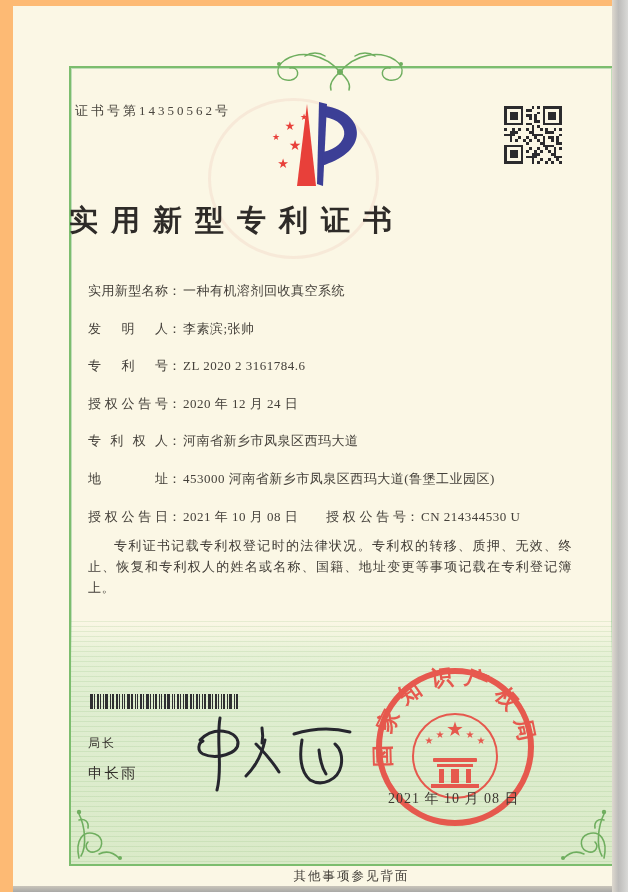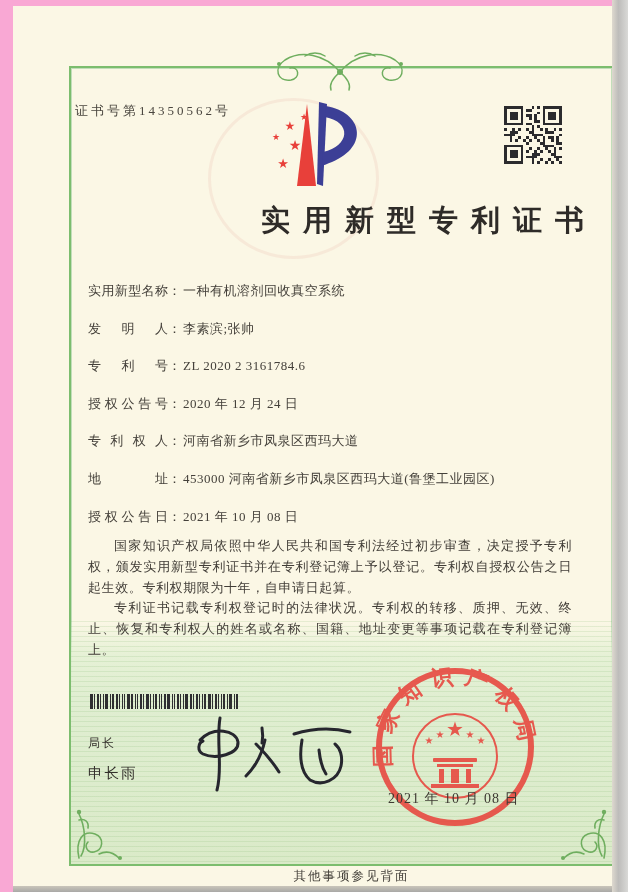--- a/index.html
+++ b/index.html
@@ -1,32 +1,32 @@
 <!DOCTYPE html>
 <html><head>
 <meta charset="utf-8">
 <style>
   html,body{margin:0;padding:0;background:#ffffff;}
-  .scan{position:relative;width:628px;height:892px;background:#f9a8d4;overflow:hidden;
+  .scan{position:relative;width:628px;height:892px;background:#fdba74;overflow:hidden;
         font-family:"Liberation Serif","DejaVu Serif",serif;color:#3f3b36;}
   .paper{position:absolute;left:13px;top:6px;width:599px;height:880px;background:#fbf7e5;}
   .edge-right{position:absolute;top:0;right:0;width:16px;height:892px;
         background:linear-gradient(to right,#ded9cf 0%,#bdbcba 40%,#d9d9d7 100%);}
   .edge-bottom{position:absolute;left:13px;bottom:0;width:599px;height:6px;
         background:linear-gradient(to bottom,#c9c5ba,#a9a8a6);}
   .frame{position:absolute;left:56px;top:60px;width:541px;height:796px;
         border:2px solid #7cbd6e;box-shadow:inset 0 0 0 1px #c2deba;}
   .green-band{position:absolute;left:0;right:0;top:69.5%;bottom:0;
         background:linear-gradient(to bottom,rgba(226,240,211,0) 0%,rgba(226,240,211,.85) 14%,#e0eed1 32%,#daeac8 100%);}
   .green-band::after{content:"";position:absolute;inset:0;
         background:repeating-linear-gradient(to bottom,rgba(118,176,100,.16) 0 1px,rgba(118,176,100,0) 1px 5px);}
   .bleed{position:absolute;left:195px;top:92px;width:165px;height:155px;border-radius:50%;
         border:3px solid rgba(214,120,108,.10);}
   .cert-no{position:absolute;left:75px;top:102px;font-size:13px;letter-spacing:3px;color:#4a463f;}
-  .title{position:absolute;left:56px;top:201px;width:541px;text-align:right;
+  .title{position:absolute;left:56px;top:201px;width:541px;text-align:left;
         font-size:29px;font-weight:bold;letter-spacing:13px;text-indent:13px;color:#2e2b28;}
   .fields{position:absolute;left:88px;top:272px;width:490px;font-size:13px;color:#44403a;}
   .field-row{position:relative;height:37.6px;line-height:37.6px;white-space:nowrap;}
   .f-label{display:inline-block;width:80px;text-align:justify;text-align-last:justify;vertical-align:baseline;}
   .f-colon{display:inline-block;margin-right:2px;}
   .f-value{letter-spacing:.5px;}
   .grant-pair{position:absolute;left:238px;top:0;}
   .paragraphs{position:absolute;left:88px;top:536px;width:484px;font-size:13px;
         line-height:20.8px;text-align:justify;letter-spacing:.6px;color:#413d37;}
   .paragraphs p{margin:0;text-indent:2em;}
@@ -219,25 +219,24 @@
 
   <div class="title">实用新型专利证书</div>
 
   <div class="fields" id="fields">
       <div class="field-row"><span class="f-label">实用新型名称</span><span class="f-colon">：</span><span class="f-value">一种有机溶剂回收真空系统</span></div>
       <div class="field-row"><span class="f-label">发明人</span><span class="f-colon">：</span><span class="f-value">李素滨;张帅</span></div>
       <div class="field-row"><span class="f-label">专利号</span><span class="f-colon">：</span><span class="f-value">ZL 2020 2 3161784.6</span></div>
       <div class="field-row"><span class="f-label">授权公告号</span><span class="f-colon">：</span><span class="f-value">2020 年 12 月 24 日</span></div>
       <div class="field-row"><span class="f-label">专利权人</span><span class="f-colon">：</span><span class="f-value">河南省新乡市凤泉区西玛大道</span></div>
       <div class="field-row"><span class="f-label">地址</span><span class="f-colon">：</span><span class="f-value">453000 河南省新乡市凤泉区西玛大道(鲁堡工业园区)</span></div>
-      <div class="field-row"><span class="f-label">授权公告日</span><span class="f-colon">：</span><span class="f-value">2021 年 10 月 08 日</span></div>
+      <div class="field-row"><span class="f-label">授权公告日</span><span class="f-colon">：</span><span class="f-value">2021 年 10 月 08 日</span><span class="grant-pair"><span class="f-label">授权公告号</span><span class="f-colon">：</span><span class="f-value">CN 214344530 U</span></span></div>
     </div>
 
   <div class="paragraphs" id="paragraphs">
-      <p>国家知识产权局依照中华人民共和国专利法经过初步审查，决定授予专利权，颁发实用新型专利证书并在专利登记簿上予以登记。专利权自授权公告之日起生效。专利权期限为十年，自申请日起算。</p>
       <p>专利证书记载专利权登记时的法律状况。专利权的转移、质押、无效、终止、恢复和专利权人的姓名或名称、国籍、地址变更等事项记载在专利登记簿上。</p>
     </div>
 
   <svg id="barcode" class="barcode" width="168" height="15">
       <rect x="0" y="0" width="3" height="15" fill="#2f2f31"></rect>
       <rect x="4" y="0" width="1" height="15" fill="#2f2f31"></rect>
       <rect x="7" y="0" width="2" height="15" fill="#2f2f31"></rect>
       <rect x="10" y="0" width="1" height="15" fill="#2f2f31"></rect>
       <rect x="13" y="0" width="1" height="15" fill="#2f2f31"></rect>
       <rect x="15" y="0" width="3" height="15" fill="#2f2f31"></rect>

